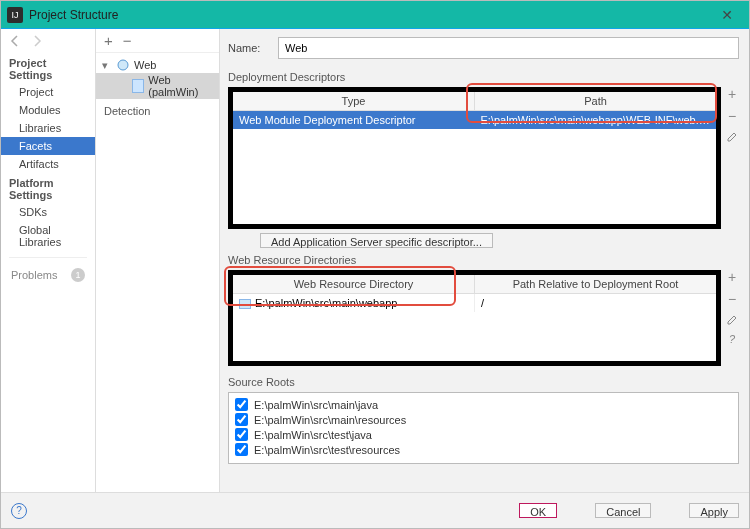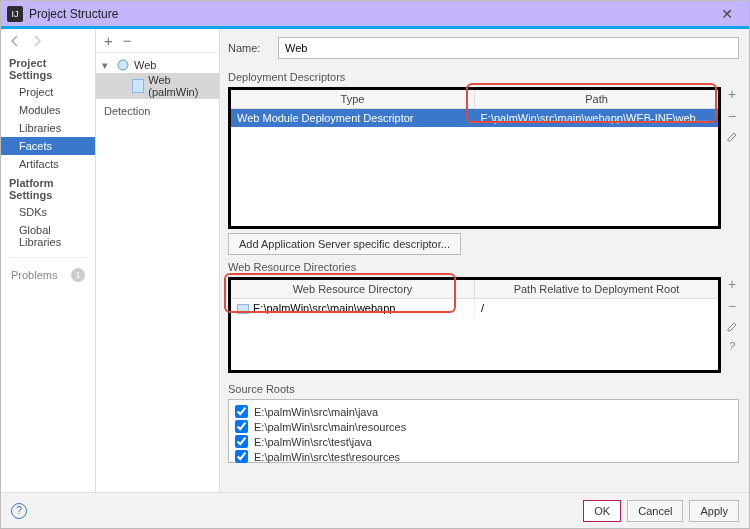--- a/index.html
+++ b/index.html
@@ -1,18 +1,18 @@
 <!DOCTYPE html>
 <html><head>
 <meta charset="utf-8">
 <style>
   * { box-sizing: border-box; margin: 0; padding: 0; font-family: "Segoe UI", Arial, sans-serif; font-size: 11px; }
   html, body { width: 750px; height: 529px; background: #f2f2f2; overflow: hidden; }
   .dialog { width: 750px; height: 529px; border: 1px solid #bbb; background: #f2f2f2; display: flex; flex-direction: column; }
-  .titlebar { height: 28px; background: #c4b5fd; border-bottom: 3px solid #0ea5e9; display: flex; align-items: center; padding: 0 6px; }
+  .titlebar { height: 28px; background: #14b8a6; border-bottom: 1px solid #0ea5e9; display: flex; align-items: center; padding: 0 6px; }
   .titlebar .logo { width: 16px; height: 16px; background: #2d2d2d; color: #fff; font-size: 9px; display: flex; align-items: center; justify-content: center; margin-right: 6px; border-radius: 2px; }
   .titlebar .title { flex: 1; font-size: 12px; color: #222; }
   .titlebar .close { width: 32px; height: 100%; display: flex; align-items: center; justify-content: center; font-size: 14px; color: #444; cursor: pointer; }
   .body { flex: 1; display: flex; min-height: 0; }
   .sidebar { width: 95px; background: #fff; border-right: 1px solid #ddd; display: flex; flex-direction: column; }
   .side-toolbar { height: 24px; display: flex; align-items: center; padding: 0 8px; gap: 10px; color: #888; }
   .side-toolbar span { cursor: pointer; display: inline-flex; }
   .side-group-title { color: #555; font-weight: bold; padding: 4px 8px 2px 8px; font-size: 11px; }
   .side-item { padding: 3px 8px 3px 18px; color: #444; cursor: pointer; }
   .side-item.selected { background: #3b78cc; color: #fff; }
@@ -30,40 +30,40 @@
   .tree-row.child .ticon { background: #cce5ff; border: 1px solid #8ab7e8; }
   .detection { padding: 6px 8px; color: #555; }
 
   .main { flex: 1; padding: 8px 10px 0 8px; display: flex; flex-direction: column; overflow: hidden; }
   .name-row { display: flex; align-items: center; margin-bottom: 8px; }
   .name-row label { width: 50px; color: #444; }
   .name-row input { flex: 1; height: 22px; padding: 2px 6px; border: 1px solid #bbb; background: #fff; }
 
   .section-label { color: #555; margin: 4px 0 4px 0; }
   .table-wrap { display: flex; }
-  .table { flex: 1; border: 3px solid #000000; background: #fff; height: 142px; overflow: hidden; }
+  .table { flex: 1; border: 5px solid #000000; background: #fff; height: 142px; overflow: hidden; }
   .thead { display: flex; background: #f6f6f6; border-bottom: 1px solid #ddd; }
   .thead .th { flex: 1; text-align: center; padding: 3px 4px; color: #444; border-right: 1px solid #ddd; }
   .thead .th:last-child { border-right: none; }
   .trow { display: flex; }
   .trow.selected { background: #3b78cc; color: #fff; }
   .trow .td { flex: 1; padding: 3px 6px; overflow: hidden; white-space: nowrap; text-overflow: ellipsis; }
   .side-buttons { width: 18px; display: flex; flex-direction: column; align-items: center; padding-left: 4px; gap: 8px; color: #888; }
   .side-buttons span { cursor: pointer; line-height: 1; }
 
   .highlight { position: absolute; border: 2px solid #e24c3e; border-radius: 6px; pointer-events: none; }
 
-  .btn { height: 22px; padding: 2px 10px; border: 1px solid #bbb; background: #f6f6f6; color: #333; cursor: pointer; }
+  .btn { height: 15px; padding: 2px 10px; border: 1px solid #bbb; background: #f6f6f6; color: #333; cursor: pointer; margin-left: 32px; }
   .add-row { margin-top: 4px; }
 
   .table2 .trow .td { border-right: 1px solid #eee; }
   .table2 .trow .td:last-child { border-right: none; }
   .folder-icon { display:inline-block; width:12px; height:10px; background:#cfe8f9; border:1px solid #8ab7e8; margin-right:4px; vertical-align:middle; }
 
-  .source-box { border: 1px solid #bbb; background: #fff; padding: 4px 6px; height: 64px; }
+  .source-box { border: 1px solid #bbb; background: #fff; padding: 4px 6px; height: 72px; }
   .src-row { display: flex; align-items: center; gap: 6px; padding: 1px 0; color: #333; }
   .src-row input[type=checkbox] { width: 13px; height: 13px; }
 
   .footer { height: 36px; border-top: 1px solid #ddd; display: flex; align-items: center; justify-content: flex-end; padding: 0 10px; gap: 6px; background: #f2f2f2; }
   .footer .help { margin-right: auto; color: #3b78cc; width: 16px; height: 16px; border: 1px solid #3b78cc; border-radius: 50%; display: flex; align-items: center; justify-content: center; font-size: 10px; cursor: pointer; }
   .footer .ok { background: #fff; border: 1px solid #be185d; }
 
   .rel { position: relative; }
   svg { display:block; }
 </style>

